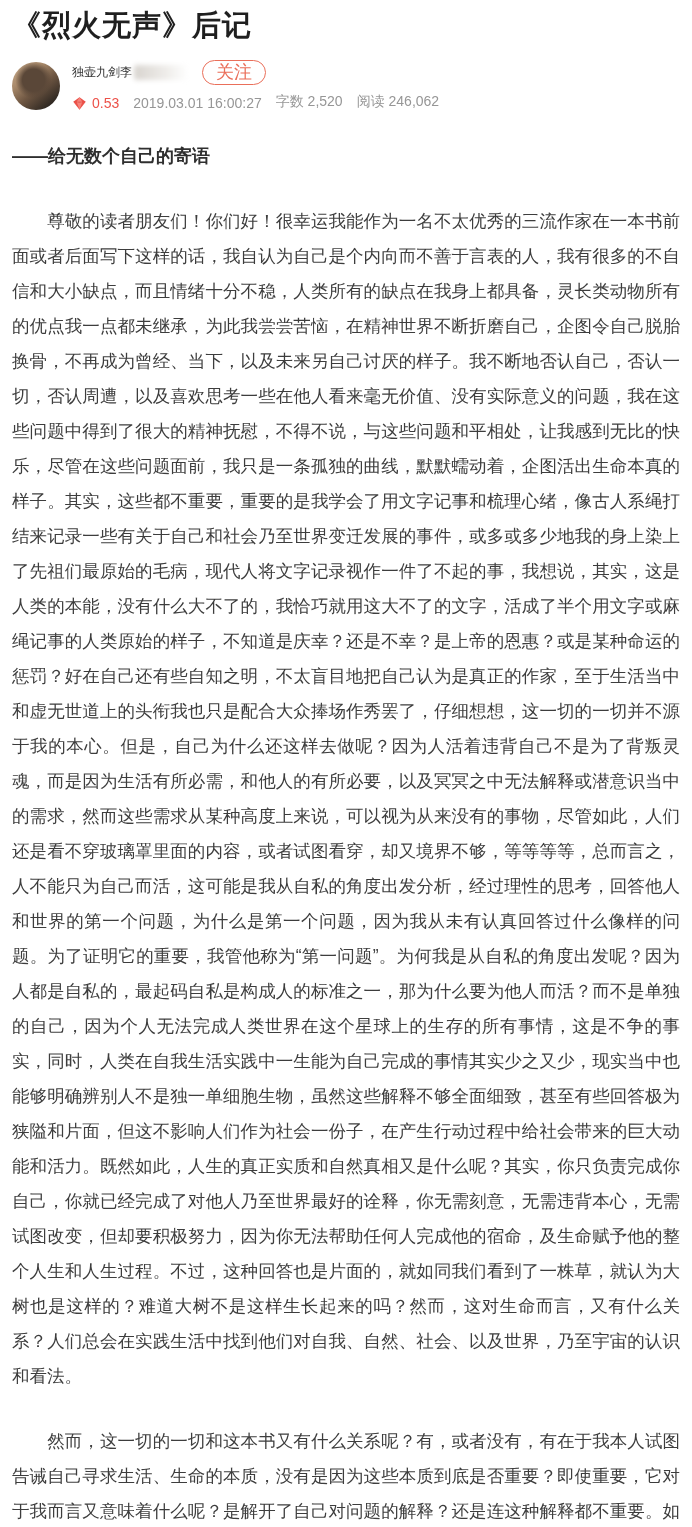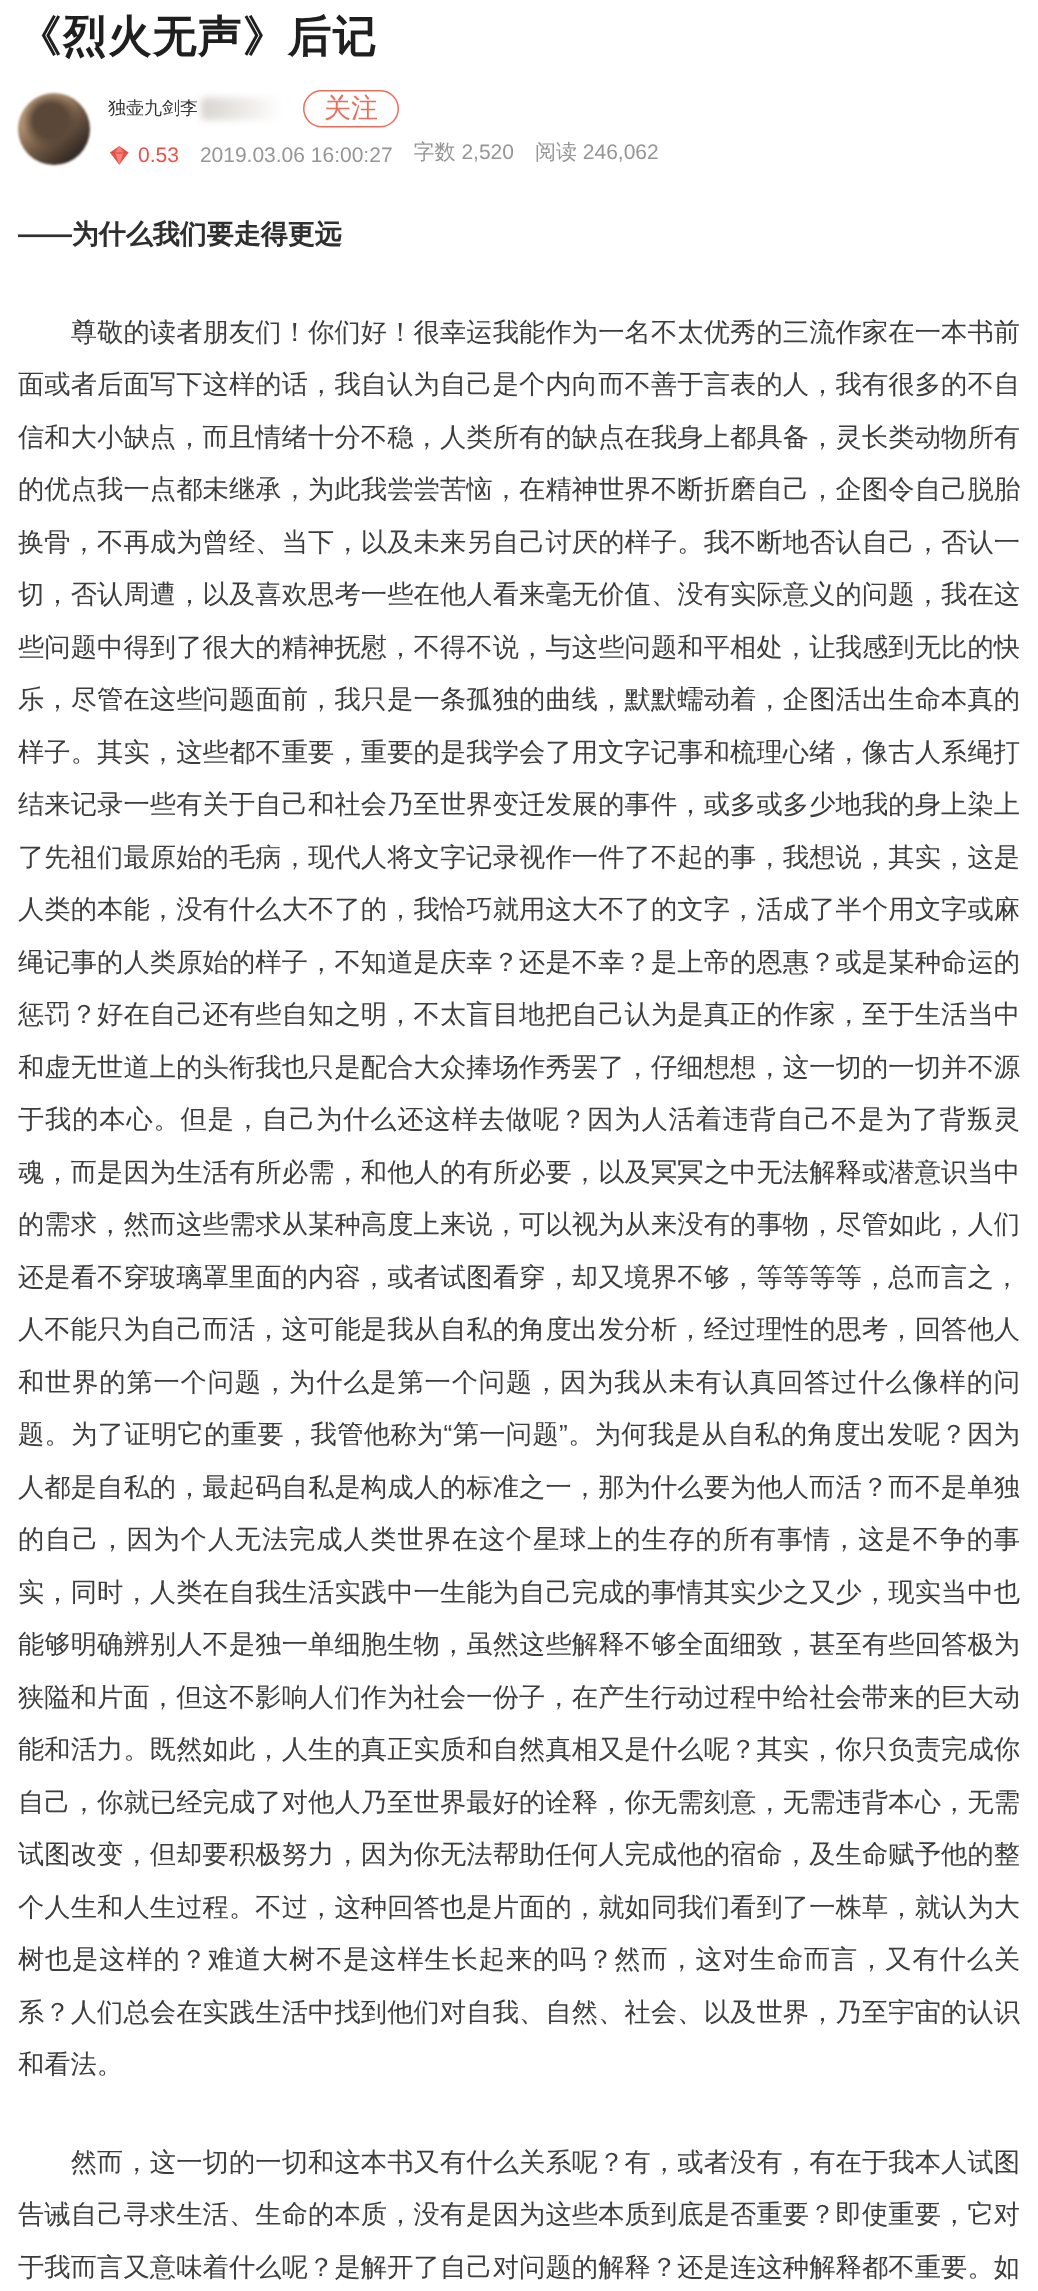--- a/index.html
+++ b/index.html
@@ -109,29 +109,29 @@
       </div>
       <div class="meta-line">
         <span class="diamond-wrap">
           <svg width="15" height="15" viewBox="0 0 24 24" aria-hidden="true">
             <path d="M12 2 L22 9 L12 22 L2 9 Z" fill="#ec5149"></path>
             <path d="M12 2 L16.5 9 L12 22 L7.5 9 Z" fill="#f6837a"></path>
             <path d="M2 9 L22 9 L12 10.4 Z" fill="#d8433b"></path>
           </svg>
         </span>
         <span class="diamond-value">0.53</span>
-        <span class="meta-item">2019.03.06 16:00:27</span>
+        <span class="meta-item">2019.03.01 16:00:27</span>
         <span class="meta-item">字数 2,520</span>
         <span class="meta-item">阅读 246,062</span>
       </div>
     </div>
   </div>
 
   <div class="article-body">
-    <p class="subtitle">——为什么我们要走得更远</p>
+    <p class="subtitle">——给无数个自己的寄语</p>
 
     <p class="para">　　尊敬的读者朋友们！你们好！很幸运我能作为一名不太优秀的三流作家在一本书前面或者后面写下这样的话，我自认为自己是个内向而不善于言表的人，我有很多的不自信和大小缺点，而且情绪十分不稳，人类所有的缺点在我身上都具备，灵长类动物所有的优点我一点都未继承，为此我尝尝苦恼，在精神世界不断折磨自己，企图令自己脱胎换骨，不再成为曾经、当下，以及未来另自己讨厌的样子。我不断地否认自己，否认一切，否认周遭，以及喜欢思考一些在他人看来毫无价值、没有实际意义的问题，我在这些问题中得到了很大的精神抚慰，不得不说，与这些问题和平相处，让我感到无比的快乐，尽管在这些问题面前，我只是一条孤独的曲线，默默蠕动着，企图活出生命本真的样子。其实，这些都不重要，重要的是我学会了用文字记事和梳理心绪，像古人系绳打结来记录一些有关于自己和社会乃至世界变迁发展的事件，或多或多少地我的身上染上了先祖们最原始的毛病，现代人将文字记录视作一件了不起的事，我想说，其实，这是人类的本能，没有什么大不了的，我恰巧就用这大不了的文字，活成了半个用文字或麻绳记事的人类原始的样子，不知道是庆幸？还是不幸？是上帝的恩惠？或是某种命运的惩罚？好在自己还有些自知之明，不太盲目地把自己认为是真正的作家，至于生活当中和虚无世道上的头衔我也只是配合大众捧场作秀罢了，仔细想想，这一切的一切并不源于我的本心。但是，自己为什么还这样去做呢？因为人活着违背自己不是为了背叛灵魂，而是因为生活有所必需，和他人的有所必要，以及冥冥之中无法解释或潜意识当中的需求，然而这些需求从某种高度上来说，可以视为从来没有的事物，尽管如此，人们还是看不穿玻璃罩里面的内容，或者试图看穿，却又境界不够，等等等等，总而言之，人不能只为自己而活，这可能是我从自私的角度出发分析，经过理性的思考，回答他人和世界的第一个问题，为什么是第一个问题，因为我从未有认真回答过什么像样的问题。为了证明它的重要，我管他称为“第一问题”。为何我是从自私的角度出发呢？因为人都是自私的，最起码自私是构成人的标准之一，那为什么要为他人而活？而不是单独的自己，因为个人无法完成人类世界在这个星球上的生存的所有事情，这是不争的事实，同时，人类在自我生活实践中一生能为自己完成的事情其实少之又少，现实当中也能够明确辨别人不是独一单细胞生物，虽然这些解释不够全面细致，甚至有些回答极为狭隘和片面，但这不影响人们作为社会一份子，在产生行动过程中给社会带来的巨大动能和活力。既然如此，人生的真正实质和自然真相又是什么呢？其实，你只负责完成你自己，你就已经完成了对他人乃至世界最好的诠释，你无需刻意，无需违背本心，无需试图改变，但却要积极努力，因为你无法帮助任何人完成他的宿命，及生命赋予他的整个人生和人生过程。不过，这种回答也是片面的，就如同我们看到了一株草，就认为大树也是这样的？难道大树不是这样生长起来的吗？然而，这对生命而言，又有什么关系？人们总会在实践生活中找到他们对自我、自然、社会、以及世界，乃至宇宙的认识和看法。</p>
 
     <p class="para">　　然而，这一切的一切和这本书又有什么关系呢？有，或者没有，有在于我本人试图告诫自己寻求生活、生命的本质，没有是因为这些本质到底是否重要？即使重要，它对于我而言又意味着什么呢？是解开了自己对问题的解释？还是连这种解释都不重要。如果放下这些问题，那什么才是重要的？毕竟人生需要选择一个目标进行长途跋涉，遇到一个问题需要探索，带着这种探索精神我们才能走得更远。为什么我们要走得更远？那为什么我们不试图走得更远？写这本书时，我就是试图来尝试去描绘一份付出，试图去讲述人不是为自己而存在的这一过程，仅此而已，这是我的本意，但这与小说内容无关。</p>
 
   </div>
 
 </div>
 
 </body></html>

